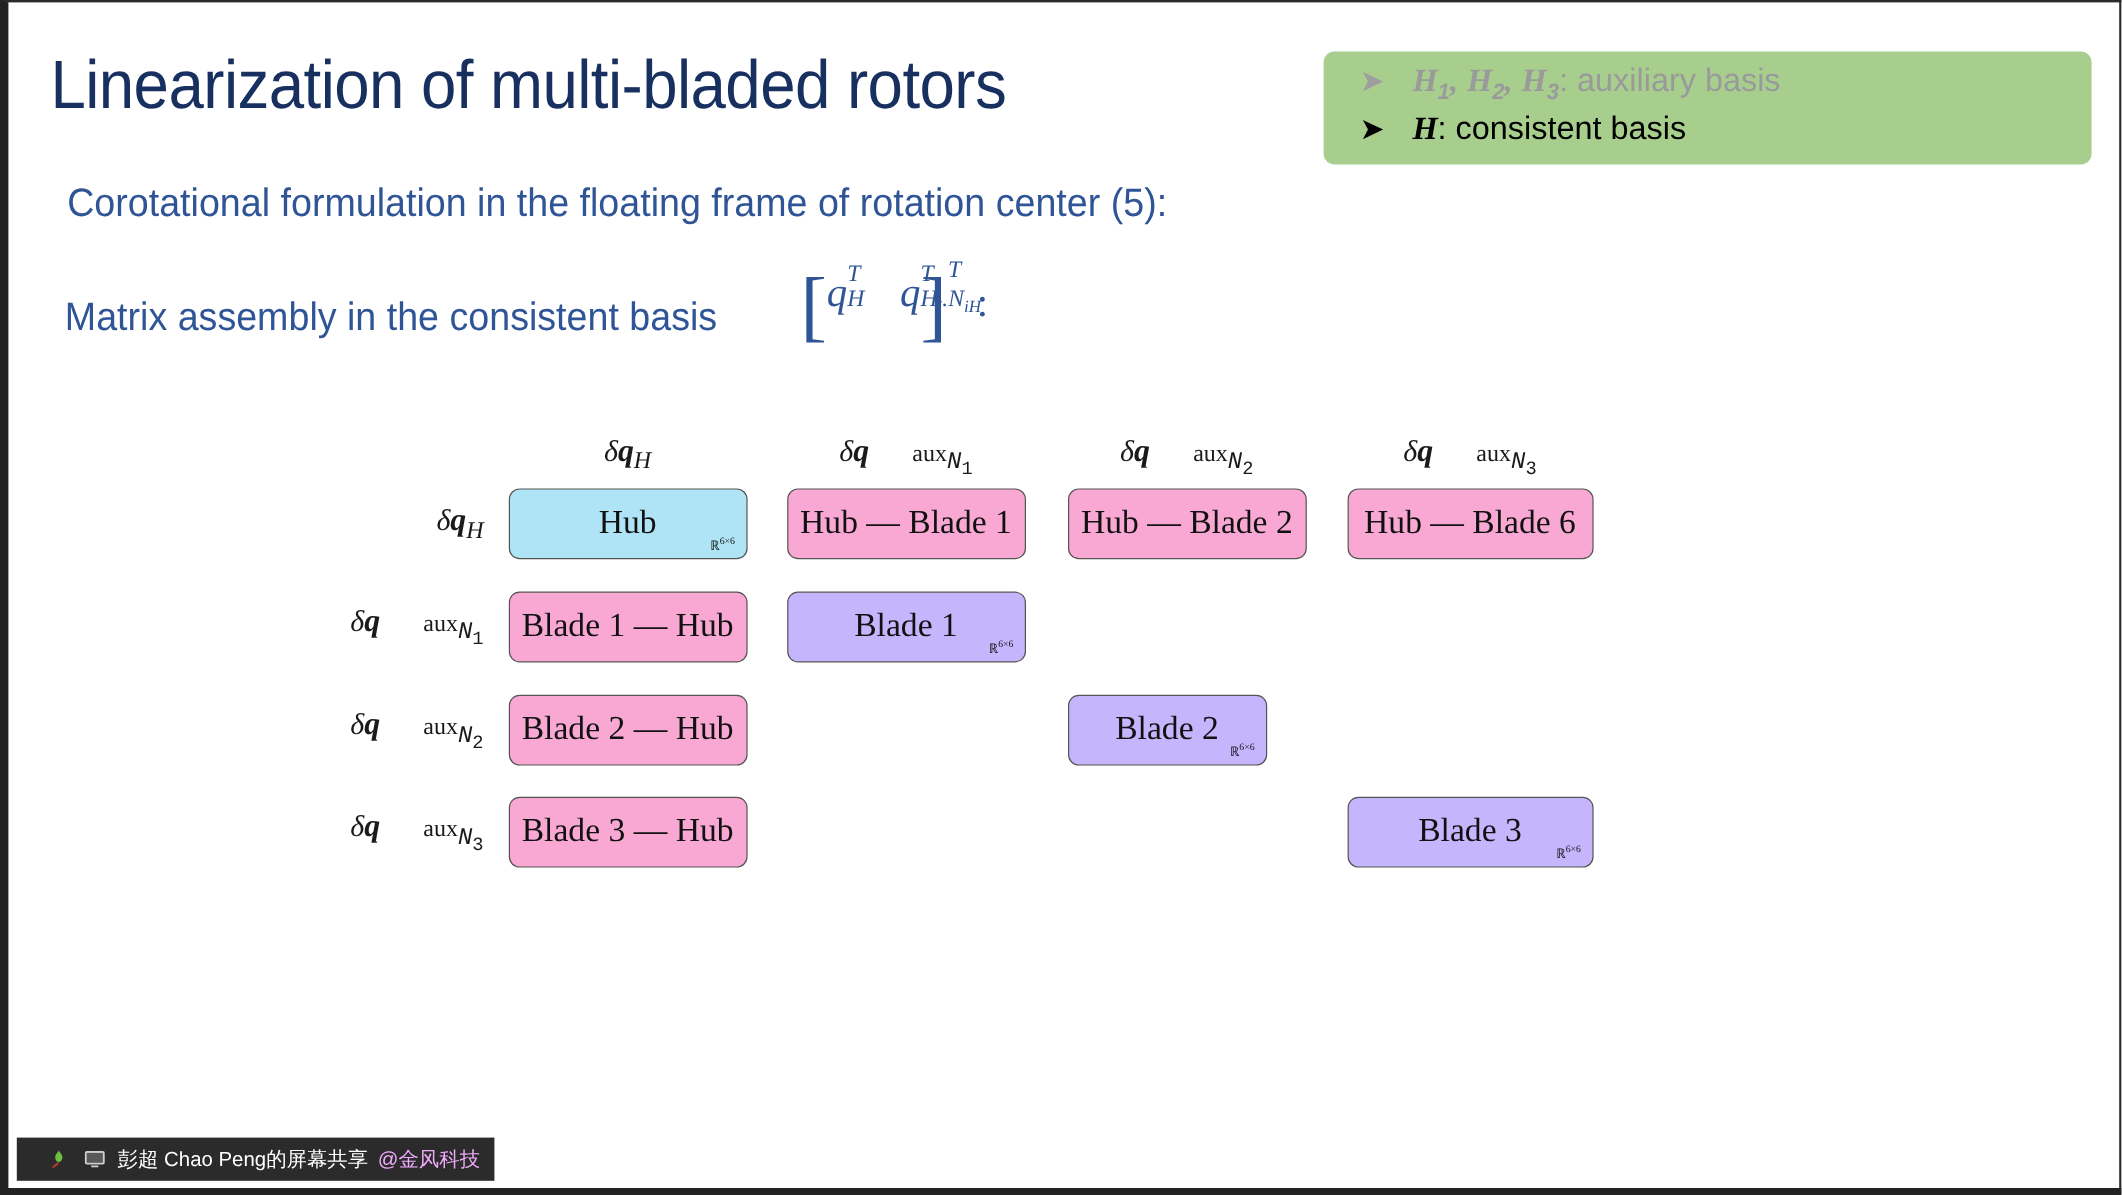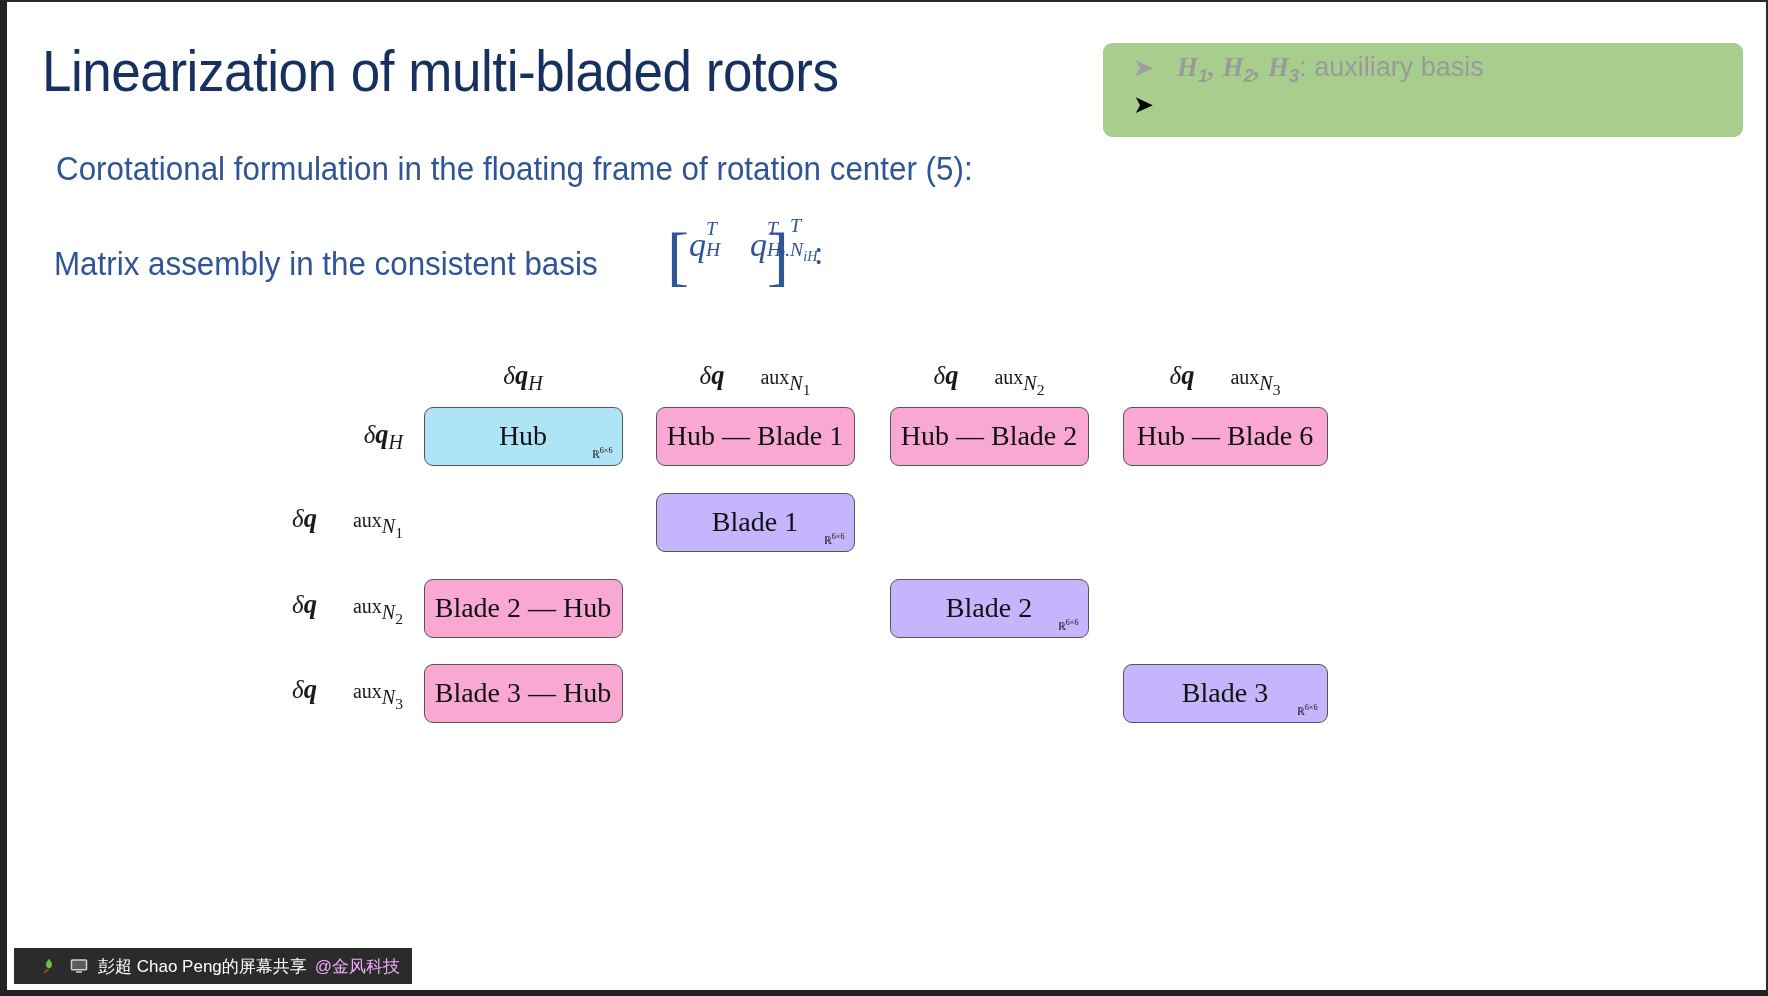--- a/index.html
+++ b/index.html
@@ -119,21 +119,21 @@
   .row-head{
     position:absolute;
     font-family:"Liberation Serif",serif;
     font-size:25px;color:#1a1a1a;
     white-space:nowrap;
     transform:translate(-100%,-50%);
   }
   .dq{font-style:italic;}
   .qbold{font-style:italic;font-weight:bold;font-size:1.06em;}
   .aux{font-style:normal;font-size:0.80em;margin-left:36px;}
-  .nsub{font-style:italic;font-size:0.80em;vertical-align:sub;}
+  .nsub{font-style:italic;font-size:0.80em;vertical-align:sub;font-family:Liberation Mono, monospace;}
   .nsub .dig{font-style:normal;font-size:0.78em;vertical-align:sub;}
   .hsub{font-style:italic;font-size:0.80em;vertical-align:sub;}
 
   .cell{
     position:absolute;
     border:1.6px solid #555555;
     border-radius:9px;
     box-sizing:border-box;
     font-family:"Liberation Serif",serif;
     font-size:28px;
@@ -183,20 +183,21 @@
 
     <div id="title">Linearization of multi-bladed rotors</div>
 
     <div id="note-box">
       <div class="note-line dim">
         <span class="note-bullet">➤</span>
         <span><span class="mvar">H</span><span class="msub">1</span><span class="mvar">,</span> <span class="mvar">H</span><span class="msub">2</span><span class="mvar">,</span> <span class="mvar">H</span><span class="msub">3</span><span>: auxiliary basis</span></span>
       </div>
       <div class="note-line active">
         <span class="note-bullet">➤</span>
+        <span><span class="mvar">H</span><span>: consistent basis</span></span>
       </div>
     </div>
 
     <div id="body1" class="body-line">Corotational formulation in the floating frame of rotation center (5):</div>
     <div id="body2" class="body-line">Matrix assembly in the consistent basis</div>
 
     <div id="formula">
       <span class="bracket">[</span>
       <span class="qterm"><span>q</span><span class="sup-T">T</span><span class="sub-H">H</span></span>
       <span class="gap"></span>
@@ -221,28 +222,31 @@
         </div>
         <div class="cell off" style="width: 199px; height: 59px; left: 648.5px; top: 404.5px;">
           <span>Hub — Blade 1</span>
         </div>
         <div class="cell off" style="width: 199px; height: 59px; left: 882.5px; top: 404.5px;">
           <span>Hub — Blade 2</span>
         </div>
         <div class="cell off" style="width: 205px; height: 59px; left: 1115.5px; top: 404.5px;">
           <span>Hub — Blade 6</span>
         </div>
+        <div class="cell off" style="width: 199px; height: 59px; left: 416.5px; top: 490.5px;">
+          <span>Blade 1 — Hub</span>
+        </div>
         <div class="cell diag-blade" style="width: 199px; height: 59px; left: 648.5px; top: 490.5px;">
           <span>Blade 1</span>
           <span class="dim-tag"><span class="bb">ℝ</span><sup>6×6</sup></span>
         </div>
         <div class="cell off" style="width: 199px; height: 59px; left: 416.5px; top: 576.5px;">
           <span>Blade 2 — Hub</span>
         </div>
-        <div class="cell diag-blade" style="width: 199px; height: 59px; left: 882.5px; top: 576.5px; justify-content: center;">
+        <div class="cell diag-blade" style="width: 166px; height: 59px; left: 882.5px; top: 576.5px; justify-content: center;">
           <span>Blade 2</span>
           <span class="dim-tag"><span class="bb">ℝ</span><sup>6×6</sup></span>
         </div>
         <div class="cell off" style="width: 199px; height: 59px; left: 416.5px; top: 661.5px;">
           <span>Blade 3 — Hub</span>
         </div>
         <div class="cell diag-blade" style="width: 205px; height: 59px; left: 1115.5px; top: 661.5px;">
           <span>Blade 3</span>
           <span class="dim-tag"><span class="bb">ℝ</span><sup>6×6</sup></span>
         </div>

